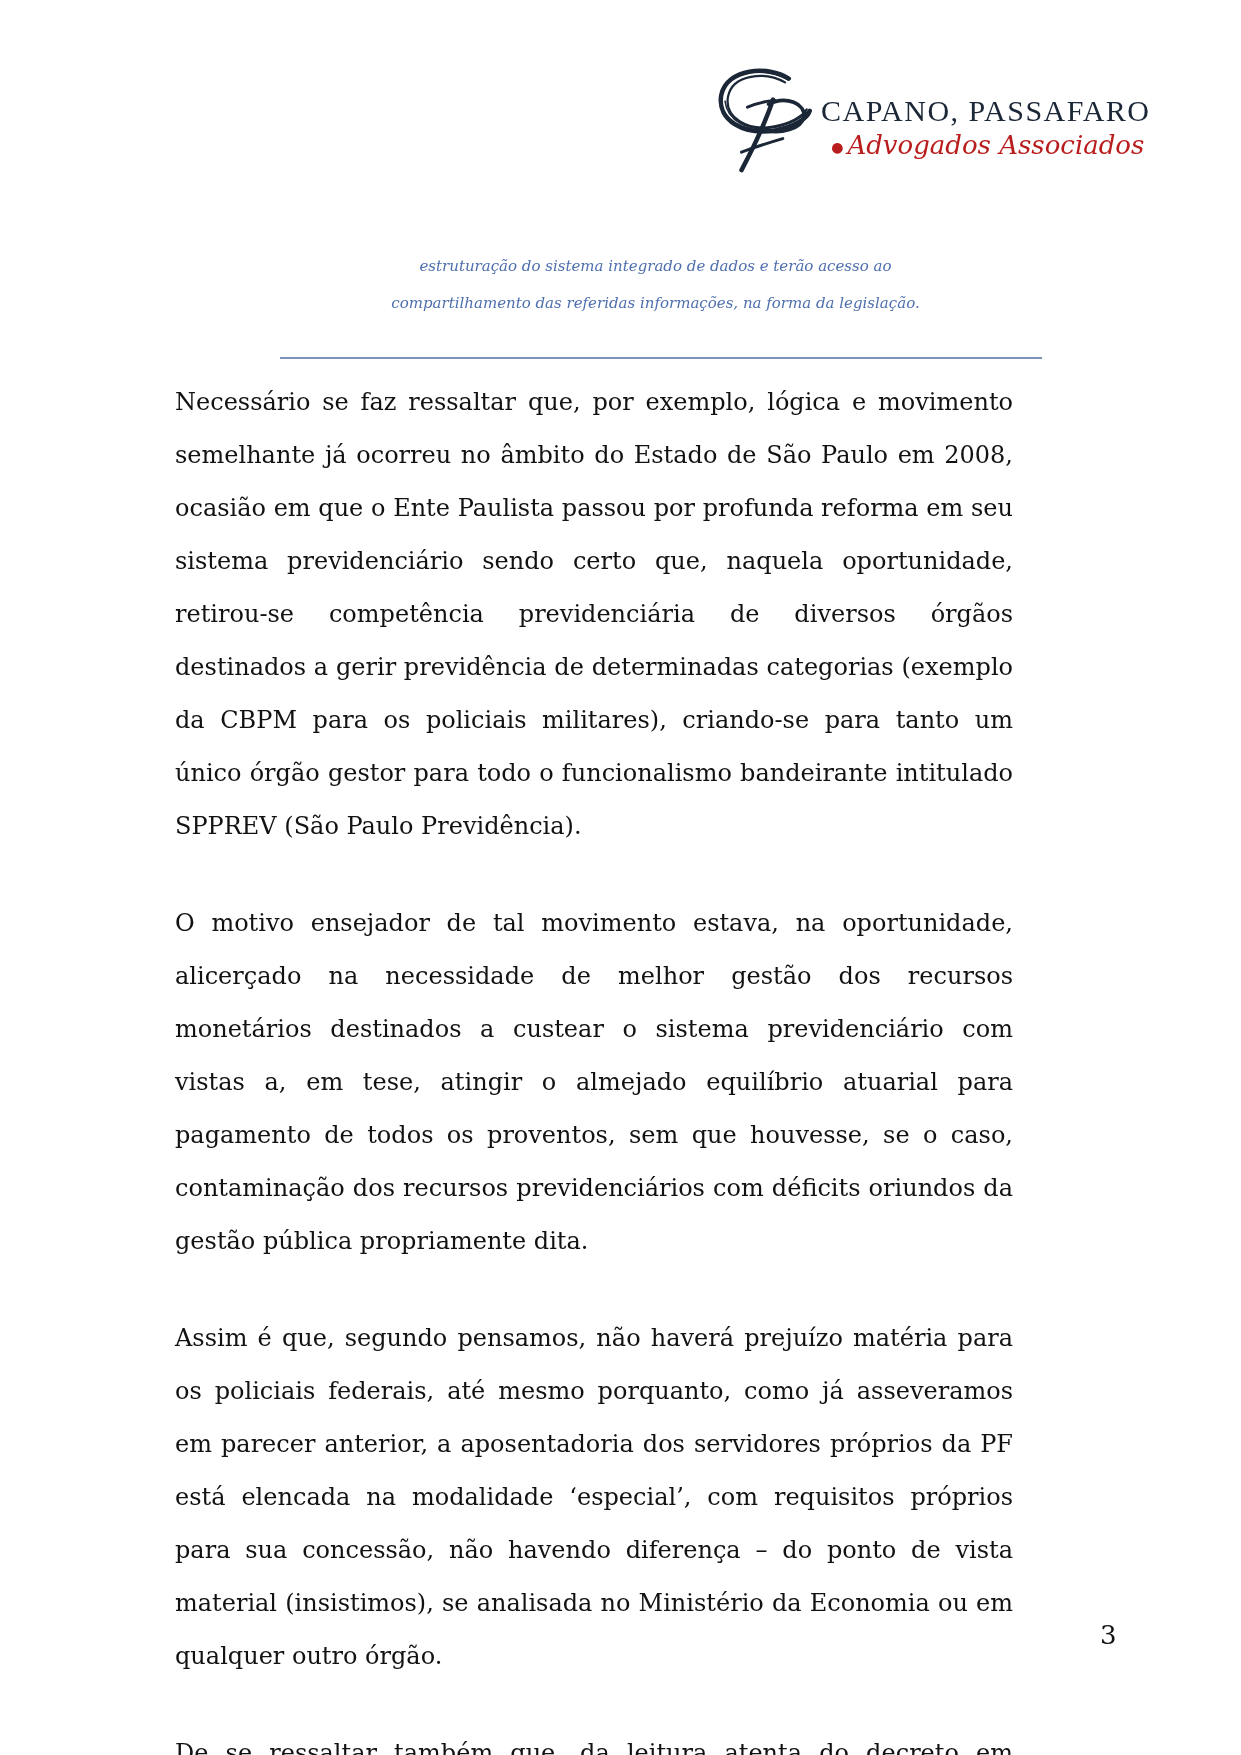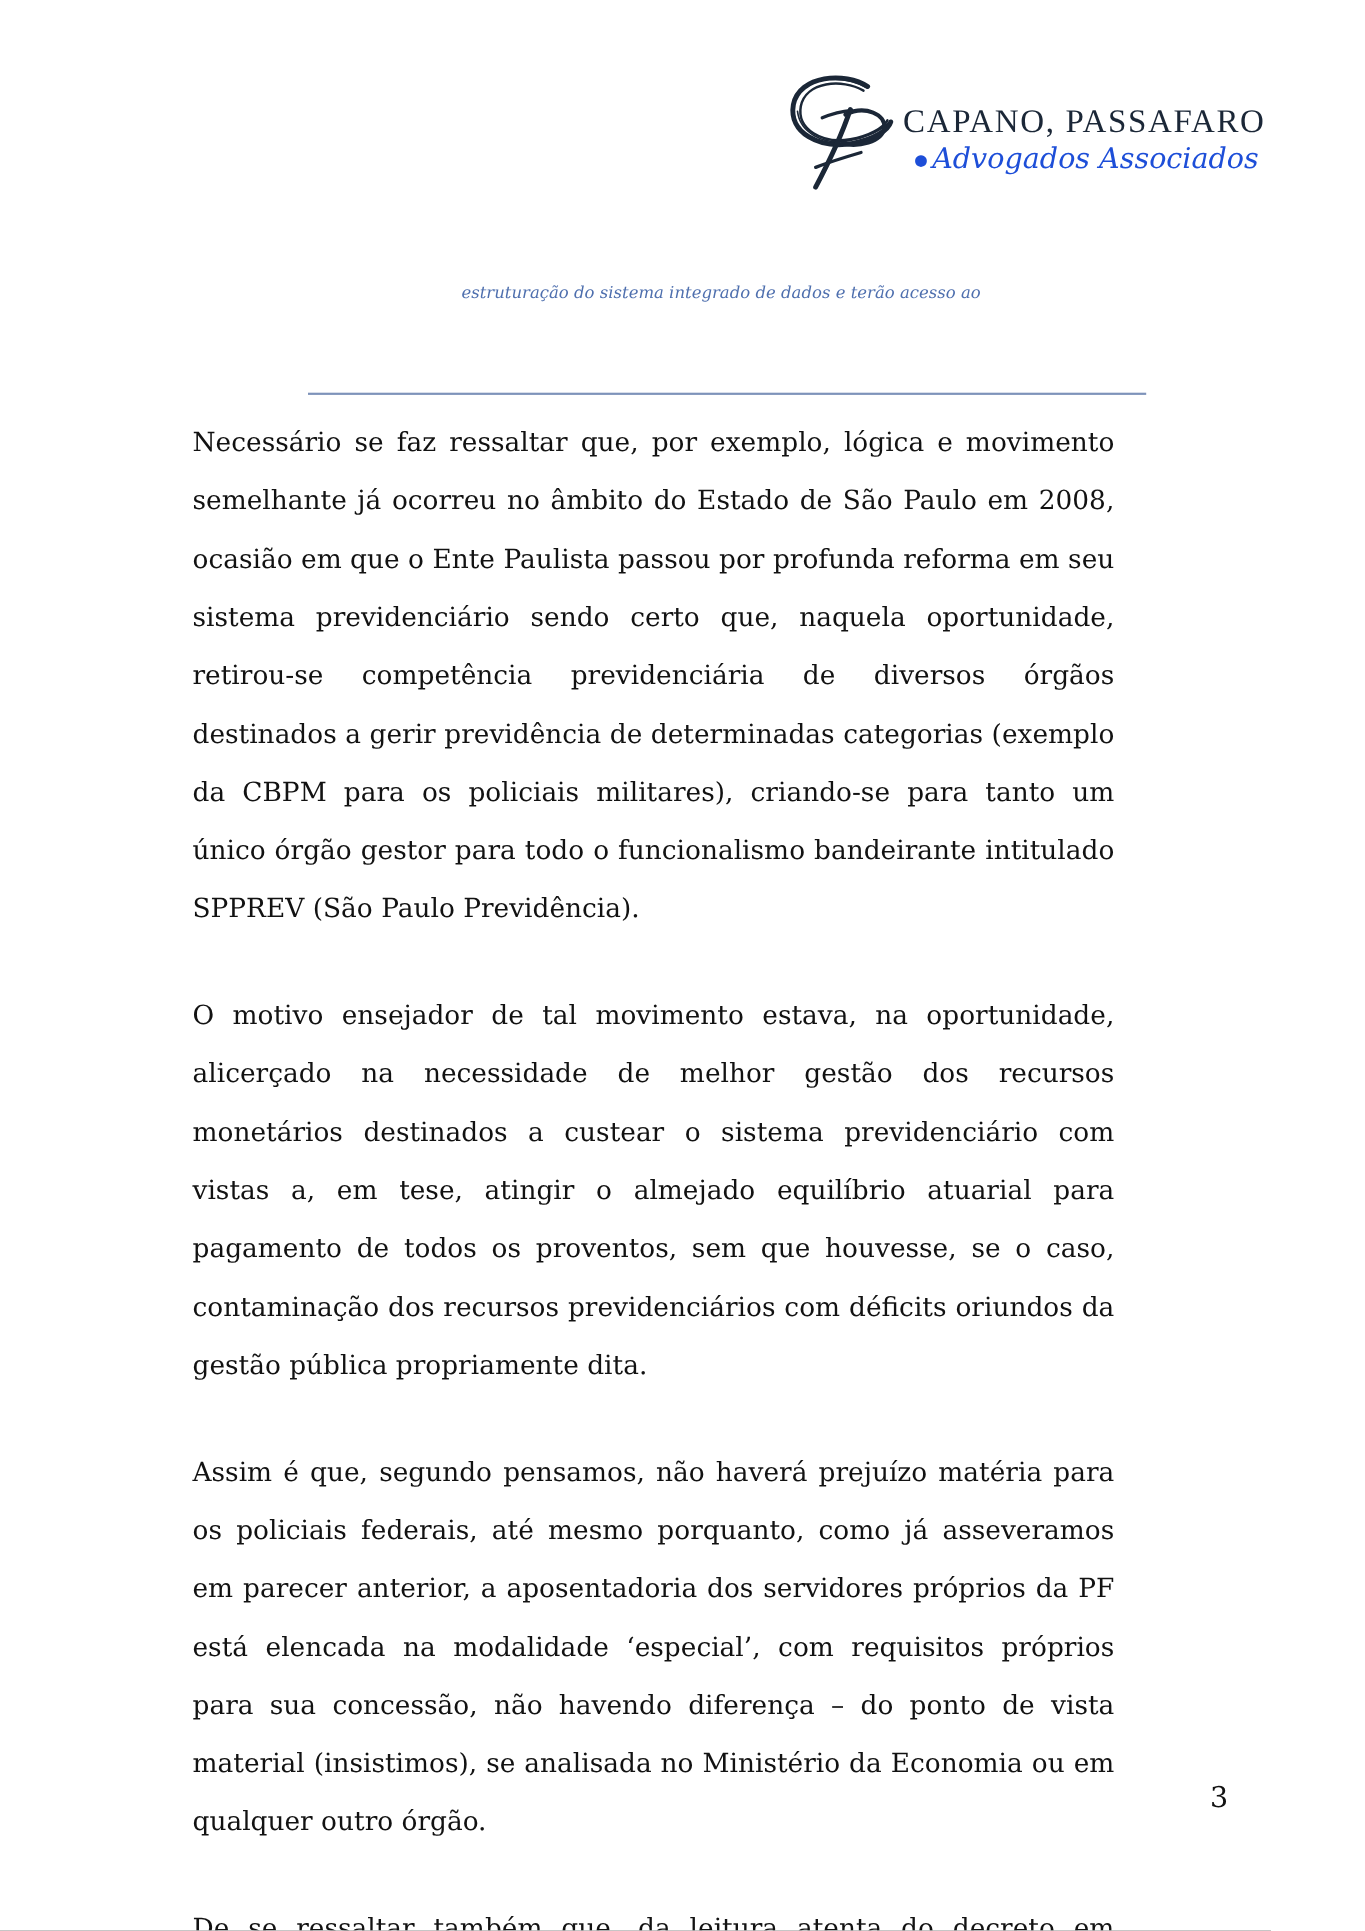--- a/index.html
+++ b/index.html
@@ -34,21 +34,21 @@
     font-variant:small-caps;
     font-family:"Liberation Serif","DejaVu Serif",serif;
     font-size:30px;
   }
   .logo-sub{
     margin-top:2px;
     font-style:italic;
     font-family:"DejaVu Serif",serif;
     font-size:26px;
     white-space:nowrap;
-    color:#1d4ed8;
+    color:#b91c1c;
   }
   .logo-sub .dot{font-style:normal;font-size:14px;vertical-align:middle;padding:0 4px;}
 
   
   .quote{
     position:absolute;
     top:248px;left:268px;width:775px;
     text-align:center;
     font-style:italic;
     color:#4e6fae;
@@ -102,20 +102,21 @@
       <path d="M62,126 C80,119 100,113 117,108" stroke-width="4"></path>
     </svg>
     <div class="logo-text">
       <div class="logo-name">CAPANO, PASSAFARO</div>
       <div class="logo-sub"><span class="dot">●</span><span>Advogados Associados</span></div>
     </div>
   </div>
 
   <div class="quote">
     <div>estruturação do sistema integrado de dados e terão acesso ao</div>
+    <div>compartilhamento das referidas informações, na forma da legislação.</div>
   </div>
 
   <div class="divider"></div>
 
   <div class="doc-body">
     <p>Necessário se faz ressaltar que, por exemplo, lógica e movimento semelhante já ocorreu no âmbito do Estado de São Paulo em 2008, ocasião em que o Ente Paulista passou por profunda reforma em seu sistema previdenciário sendo certo que, naquela oportunidade, retirou-se competência previdenciária de diversos órgãos destinados a gerir previdência de determinadas categorias (exemplo da CBPM para os policiais militares), criando-se para tanto um único órgão gestor para todo o funcionalismo bandeirante intitulado SPPREV (São Paulo Previdência).</p>
     <p>O motivo ensejador de tal movimento estava, na oportunidade, alicerçado na necessidade de melhor gestão dos recursos monetários destinados a custear o sistema previdenciário com vistas a, em tese, atingir o almejado equilíbrio atuarial para pagamento de todos os proventos, sem que houvesse, se o caso, contaminação dos recursos previdenciários com déficits oriundos da gestão pública propriamente dita.</p>
     <p>Assim é que, segundo pensamos, não haverá prejuízo matéria para os policiais federais, até mesmo porquanto, como já asseveramos em parecer anterior, a aposentadoria dos servidores próprios da PF está elencada na modalidade ‘especial’, com requisitos próprios para sua concessão, não havendo diferença – do ponto de vista material (insistimos), se analisada no Ministério da Economia ou em qualquer outro órgão.</p>
     <p>De se ressaltar também que, da leitura atenta do decreto em questão, não vislumbramos qualquer possibilidade de submissão ao Regime Geral apenas porquanto os pedidos feitos serão analisados dentro de um mesmo ‘guarda chuva’. É preciso, como já dissemos, entender que a aposentadoria policial possui normativa própria decorrente do próprio texto constitucional. Não há como fugir deste parâmetro.</p>
   </div>

